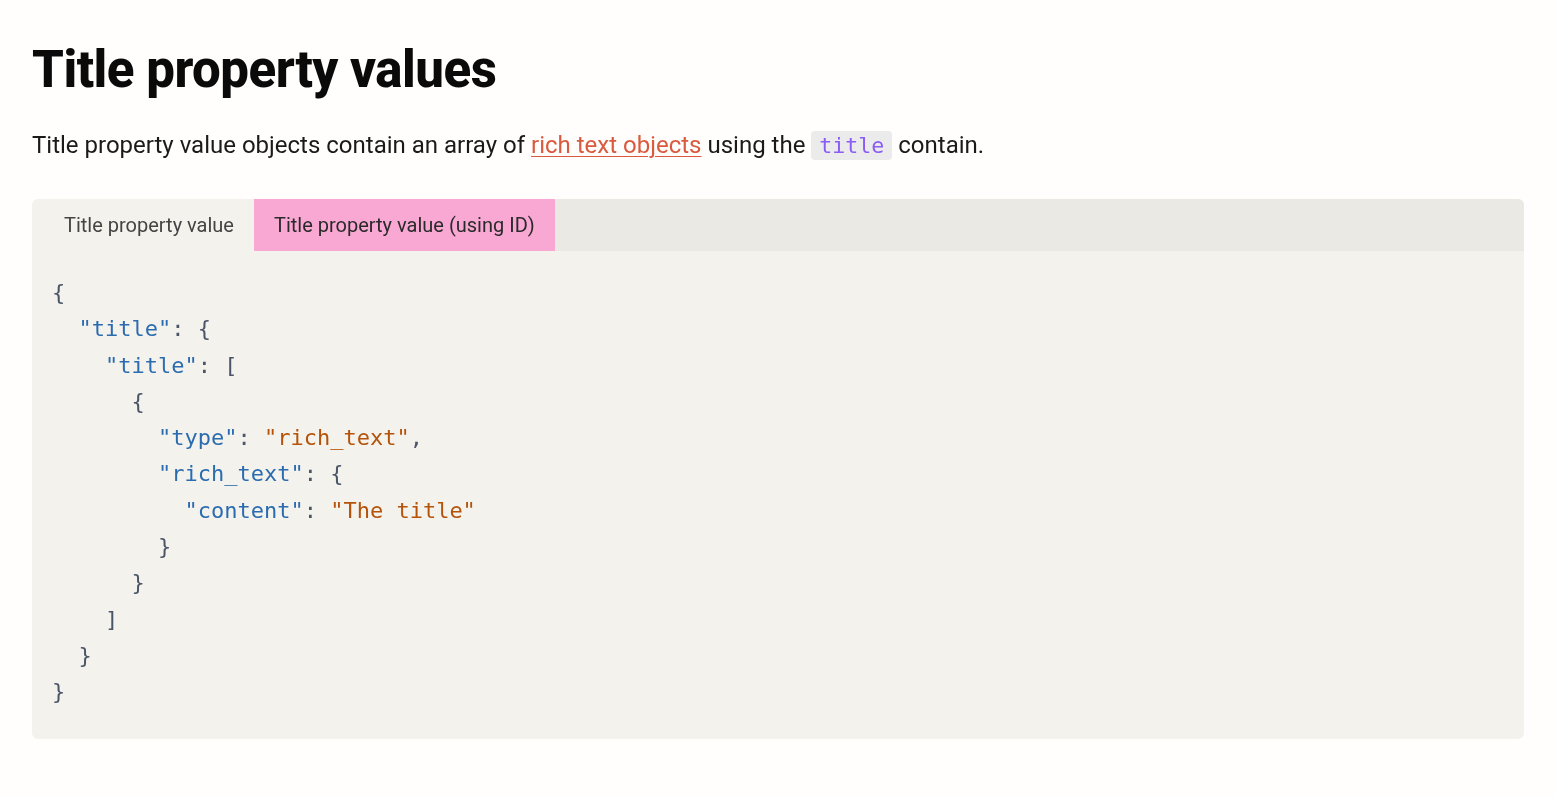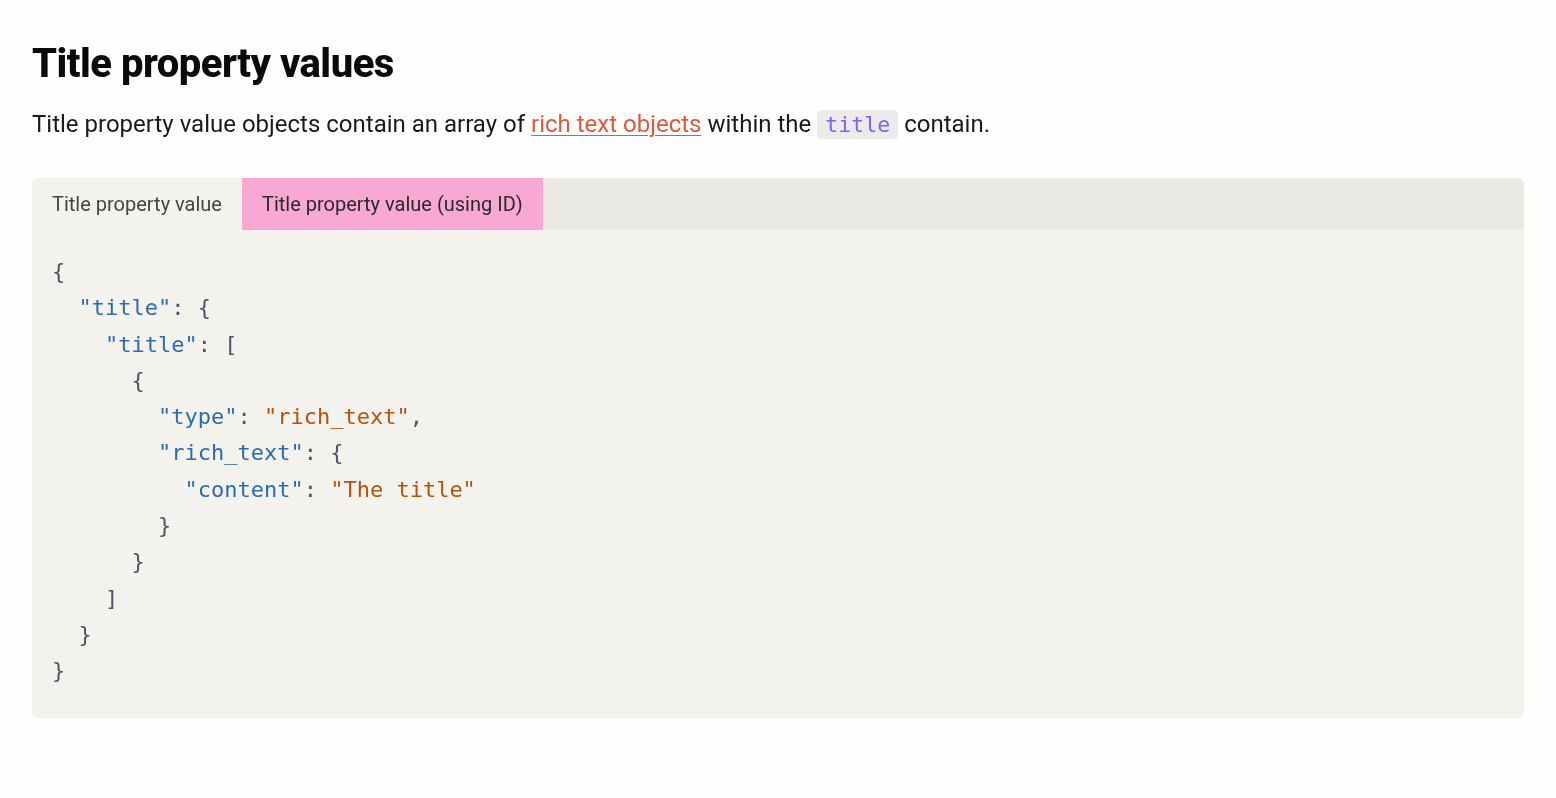--- a/index.html
+++ b/index.html
@@ -9,24 +9,24 @@
     }
 
     body {
       font-family: -apple-system, BlinkMacSystemFont, "Segoe UI", Roboto, Helvetica, Arial, sans-serif;
       background: #fffefc;
       color: #1a1a1a;
       padding: 40px 32px;
     }
 
     .heading {
-      font-size: 40px;
+      font-size: 51px;
       font-weight: 800;
       letter-spacing: -0.5px;
-      margin-bottom: 19px;
+      margin-bottom: 28px;
       color: #0a0a0a;
     }
 
     .description {
       font-size: 24px;
       line-height: 1.5;
       color: #1a1a1a;
       margin-bottom: 36px;
     }
 
@@ -48,20 +48,21 @@
 
     .code-container {
       background: #f4f2ed;
       border-radius: 6px;
       overflow: hidden;
     }
 
     .tabs {
       display: flex;
       background: #ebe9e4;
+      margin-left: 12px;
     }
 
     .tab {
       padding: 14px 20px;
       font-size: 20px;
       cursor: pointer;
       color: #555;
       background: transparent;
       border: none;
     }
@@ -89,21 +90,21 @@
     .json-punct { color: #4a5568; }
     .json-key { color: #2b6cb0; }
     .json-string { color: #b45309; }
   </style>
 </head>
 <body>
 
 <h1 class="heading">Title property values</h1>
 
 <p class="description">
-  <span>Title property value objects contain an array of </span><a href="#" class="link">rich text objects</a><span> within the </span><code class="inline-code">title</code><span> contain.</span>
+  <span>Title property value objects contain an array of </span><a href="#" class="link">rich text objects</a><span> using the </span><code class="inline-code">title</code><span> contain.</span>
 </p>
 
 <div class="code-container">
   <div class="tabs">
     <div class="tab active">Title property value</div>
     <div class="tab inactive">Title property value (using ID)</div>
   </div>
   <div class="code-block"><span class="json-punct">{</span>
   <span class="json-key">"title"</span><span class="json-punct">:</span> <span class="json-punct">{</span>
     <span class="json-key">"title"</span><span class="json-punct">:</span> <span class="json-punct">[</span>

